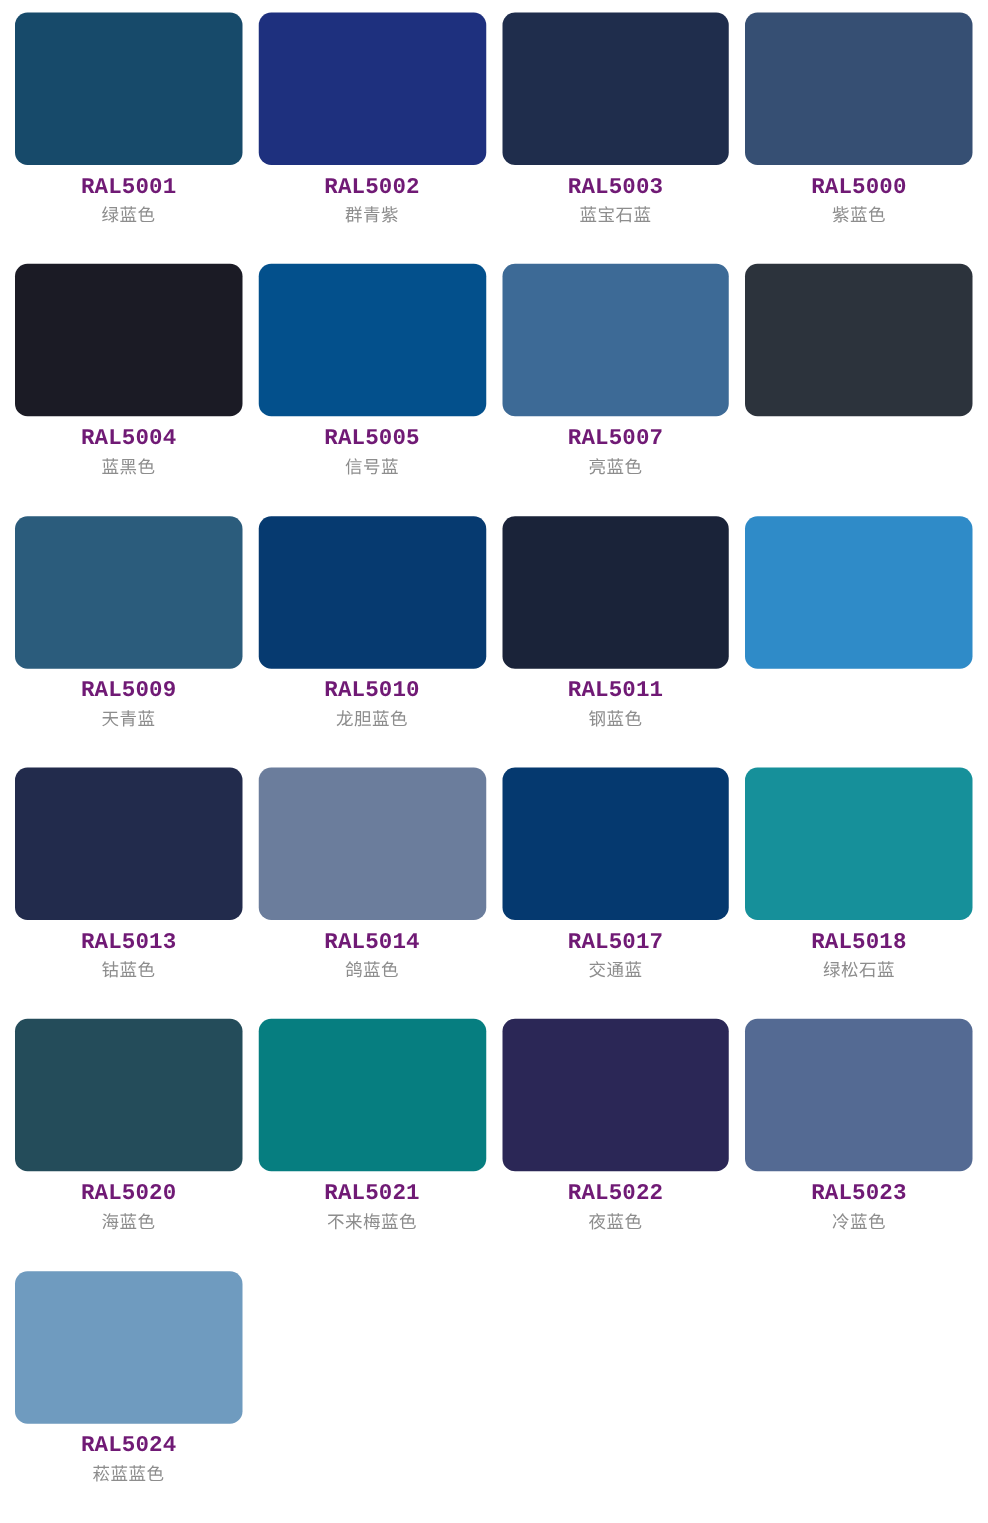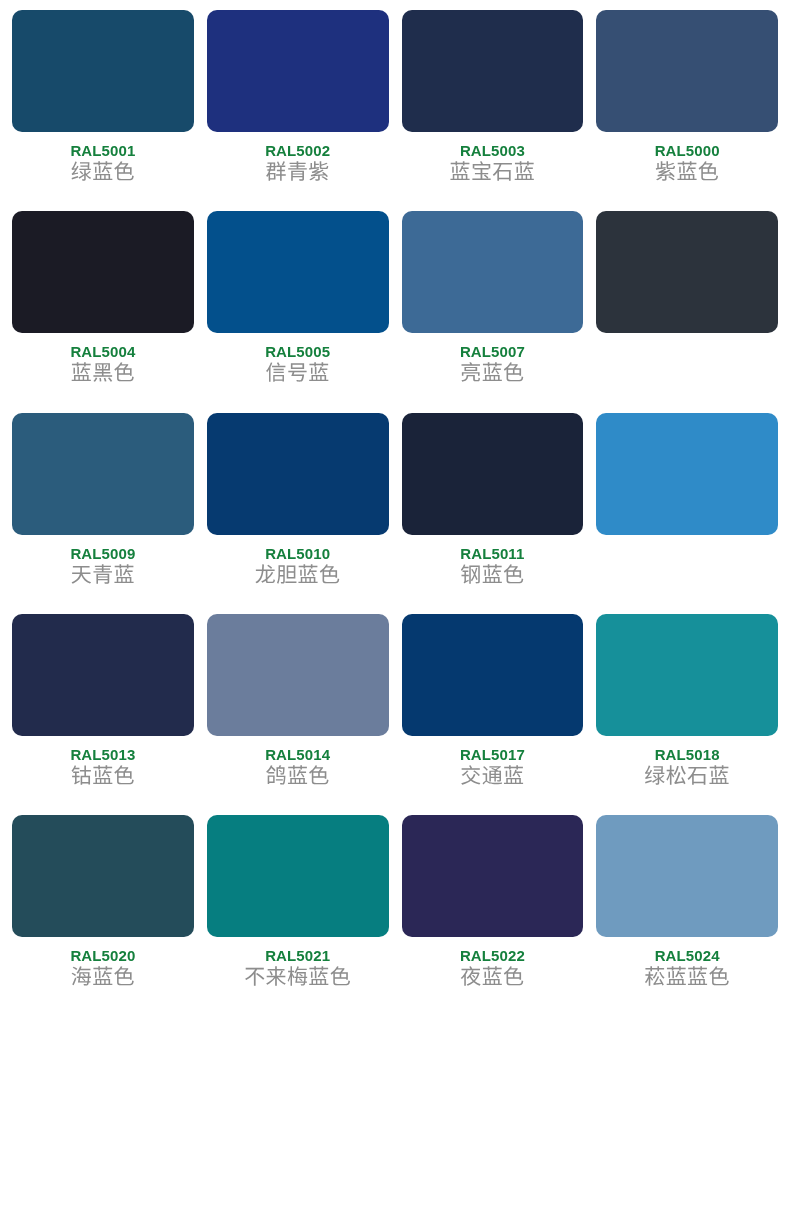--- a/index.html
+++ b/index.html
@@ -44,30 +44,31 @@
   .swatch-labels {
     flex: 1 1 auto;
     display: flex;
     flex-direction: column;
     align-items: center;
     justify-content: flex-start;
     padding-top: 8px;
   }
 
   .swatch-code {
-    font-size: 15px;
+    font-size: 18px;
     font-weight: bold;
-    color: #15803d;
+    color: #701a75;
     letter-spacing: 0.1px;
     line-height: 21px;
     white-space: nowrap;
+    font-family: Liberation Mono, monospace;
   }
 
   .swatch-name {
-    font-size: 21px;
+    font-size: 14px;
     font-weight: normal;
     color: #8d8d8d;
     line-height: 22px;
     letter-spacing: 0.4px;
     white-space: nowrap;
   }
 </style>
 </head>
 <body>
 
@@ -191,19 +192,26 @@
       </div>
     </div>
     <div class="swatch-cell">
       <div class="swatch-chip" style="background-color: rgb(43, 39, 86);"></div>
       <div class="swatch-labels">
         <div class="swatch-code">RAL5022</div>
         <div class="swatch-name">夜蓝色</div>
       </div>
     </div>
     <div class="swatch-cell">
+      <div class="swatch-chip" style="background-color: rgb(84, 106, 147);"></div>
+      <div class="swatch-labels">
+        <div class="swatch-code">RAL5023</div>
+        <div class="swatch-name">冷蓝色</div>
+      </div>
+    </div>
+    <div class="swatch-cell">
       <div class="swatch-chip" style="background-color: rgb(111, 155, 191);"></div>
       <div class="swatch-labels">
         <div class="swatch-code">RAL5024</div>
         <div class="swatch-name">菘蓝蓝色</div>
       </div>
     </div>
   </div>
 
 </body></html>

